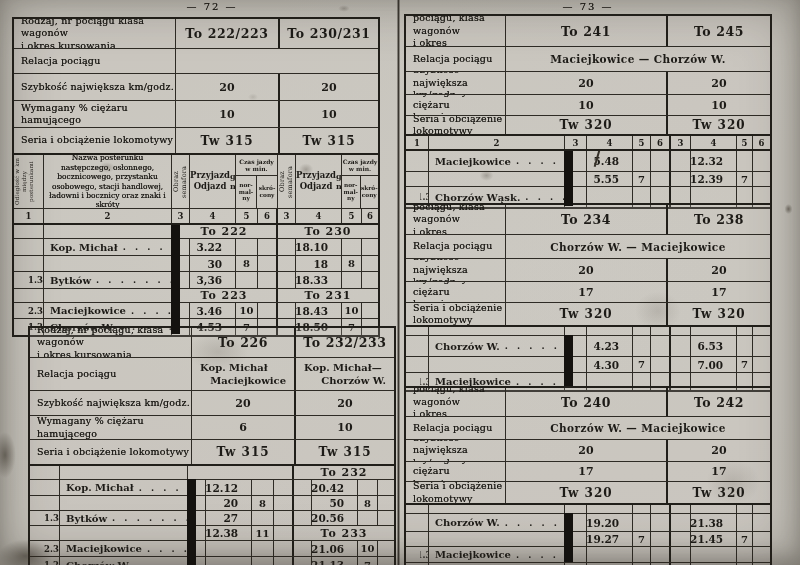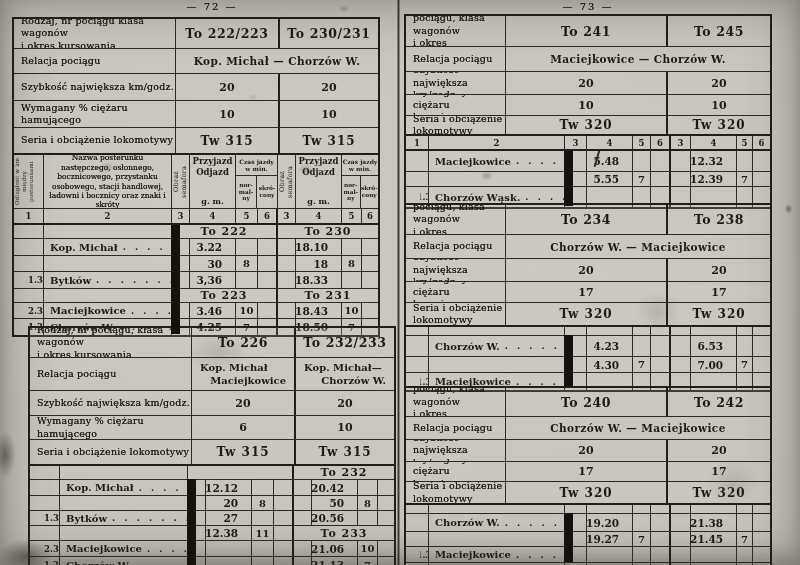--- a/index.html
+++ b/index.html
@@ -42,21 +42,21 @@
   
   .hdr{font-weight:700;}
   .hc{border-right:1px solid #2e2b25;display:flex;align-items:center;justify-content:flex-start;
     overflow:hidden;box-sizing:border-box;}
   .hc.last{border-right:none;}
   .rot{writing-mode:vertical-rl;transform:rotate(180deg);font-size:5.5px;font-weight:400;
     line-height:1.3;text-align:center;letter-spacing:.2px;}
   .rot7{font-size:6.5px;font-weight:400;}
   .nazwa{font-size:7.5px;line-height:1.25;text-align:center;padding:1px 2px;font-weight:400;
     text-shadow:0 0 .6px rgba(25,23,19,.9);}
-  .pjwrap{flex-direction:column;justify-content:space-between;padding:1px 0 2px;}
+  .pjwrap{flex-direction:row;justify-content:space-between;padding:1px 0 2px;}
   .pj{font-size:8.5px;line-height:1.25;text-align:center;}
   .gm{font-size:8px;font-weight:700;}
   .czasw{flex-direction:column;align-items:stretch;padding:0;}
   .czas{height:20px;border-bottom:1px solid #2e2b25;font-size:6px;line-height:1.2;
     display:flex;align-items:center;justify-content:center;text-align:center;}
   .czrow{flex:1;display:flex;}
   .cz{flex:1;font-size:5.8px;line-height:1.15;display:flex;align-items:center;
     justify-content:center;text-align:center;}
   .cz:first-child{border-right:1px solid #2e2b25;}
   
@@ -103,21 +103,20 @@
             <span class="pre">Rodzaj, nr pociągu klasa wagonów
 i okres kursowania</span>
           </div>
         <div class="sc val ttl br2">To 222/223</div>
         <div class="sc val ttl last">To 230/231</div>
       </div>
       <div class="irow span" style="height:24px">
         <div class="sc lab">
             <span>Relacja pociągu</span>
           </div>
-        <div class="sc val rel last">Kop. Michał — Chorzów W.</div>
       </div>
       <div class="irow" style="height:26px">
         <div class="sc lab">
             <span>Szybkość największa km/godz.</span>
           </div>
         <div class="sc val num br2">20</div>
         <div class="sc val num last">20</div>
       </div>
       <div class="irow" style="height:26px">
         <div class="sc lab">
@@ -263,21 +262,21 @@
           <div class="sc c5">10</div>
             <div class="sc c6 last"></div>
         </div>
         <div class="srow bb0" style="height:16px">
           <div class="sc d">1.3</div>
           <div class="sc n">
               <span class="nm">Chorzów W.</span>
               <span class="leader"></span>
             </div>
           <div class="sc c3"></div>
-            <div class="sc c4">4.25</div>
+            <div class="sc c4">4.53</div>
           <div class="sc c5">7</div>
             <div class="sc c6 br2"></div>
           <div class="sc c3"></div>
             <div class="sc c4">18.50</div>
           <div class="sc c5">7</div>
             <div class="sc c6 last"></div>
         </div>
       </div>
     </div>
 

